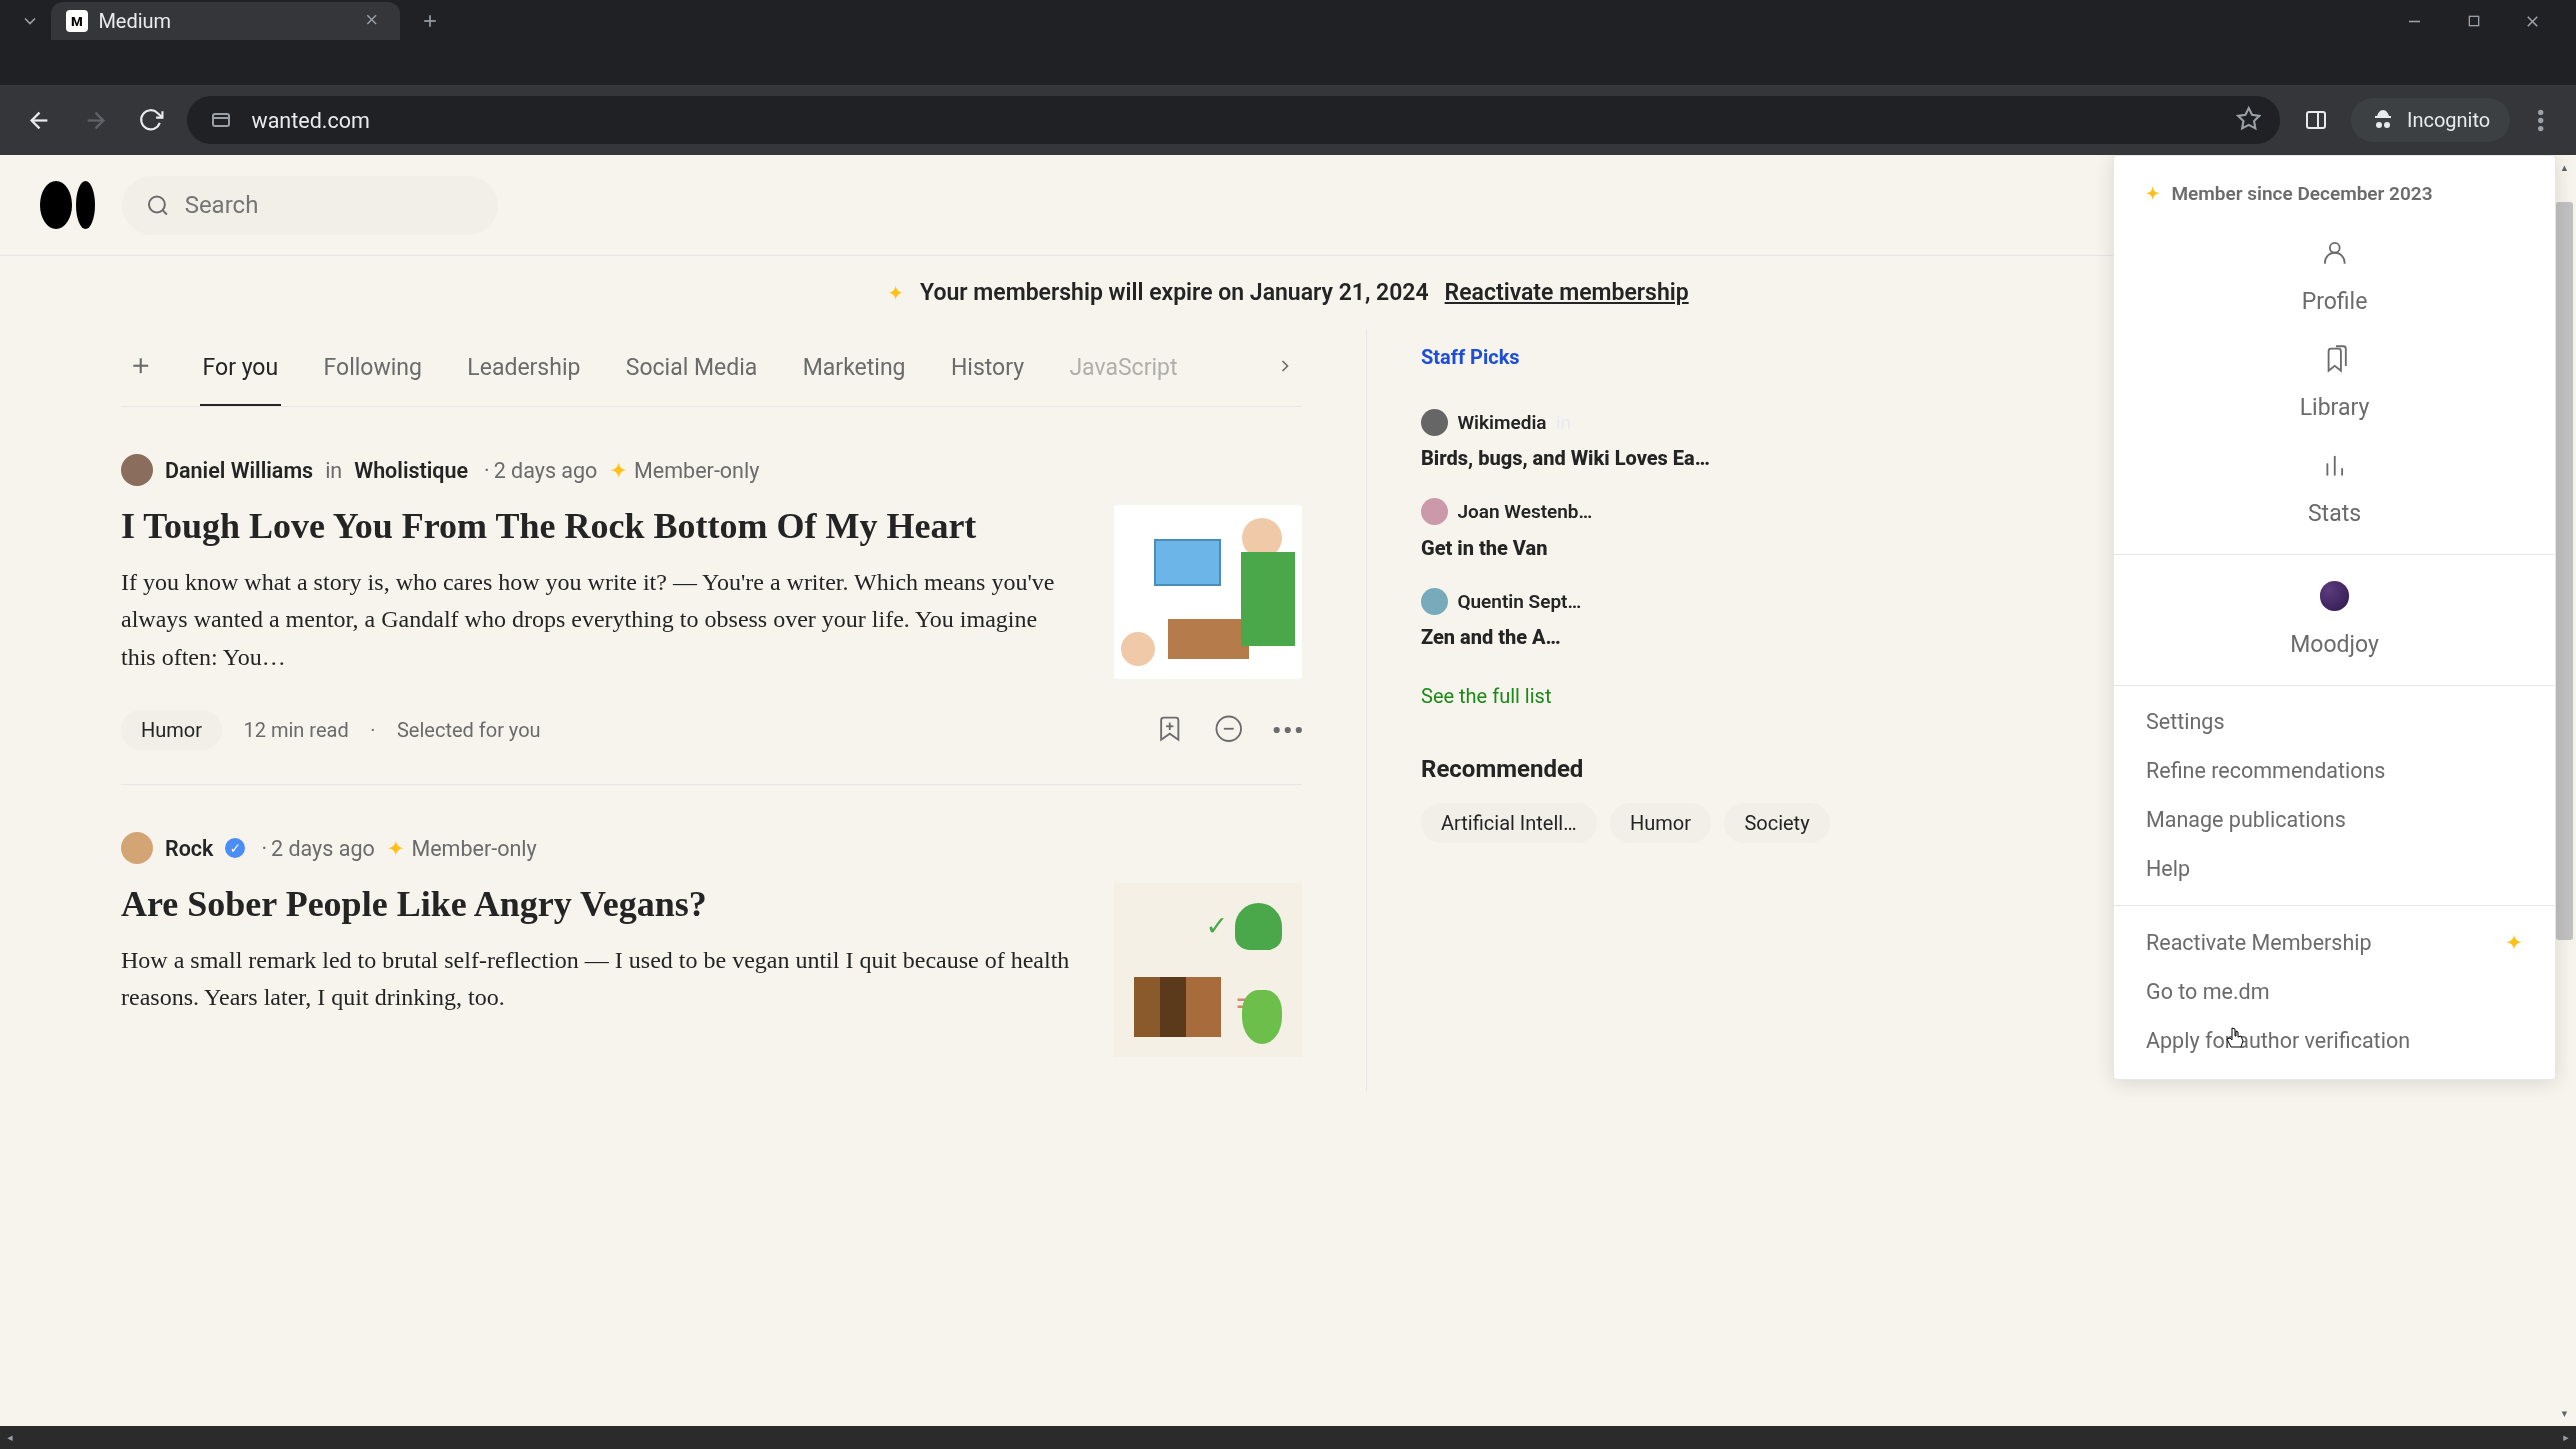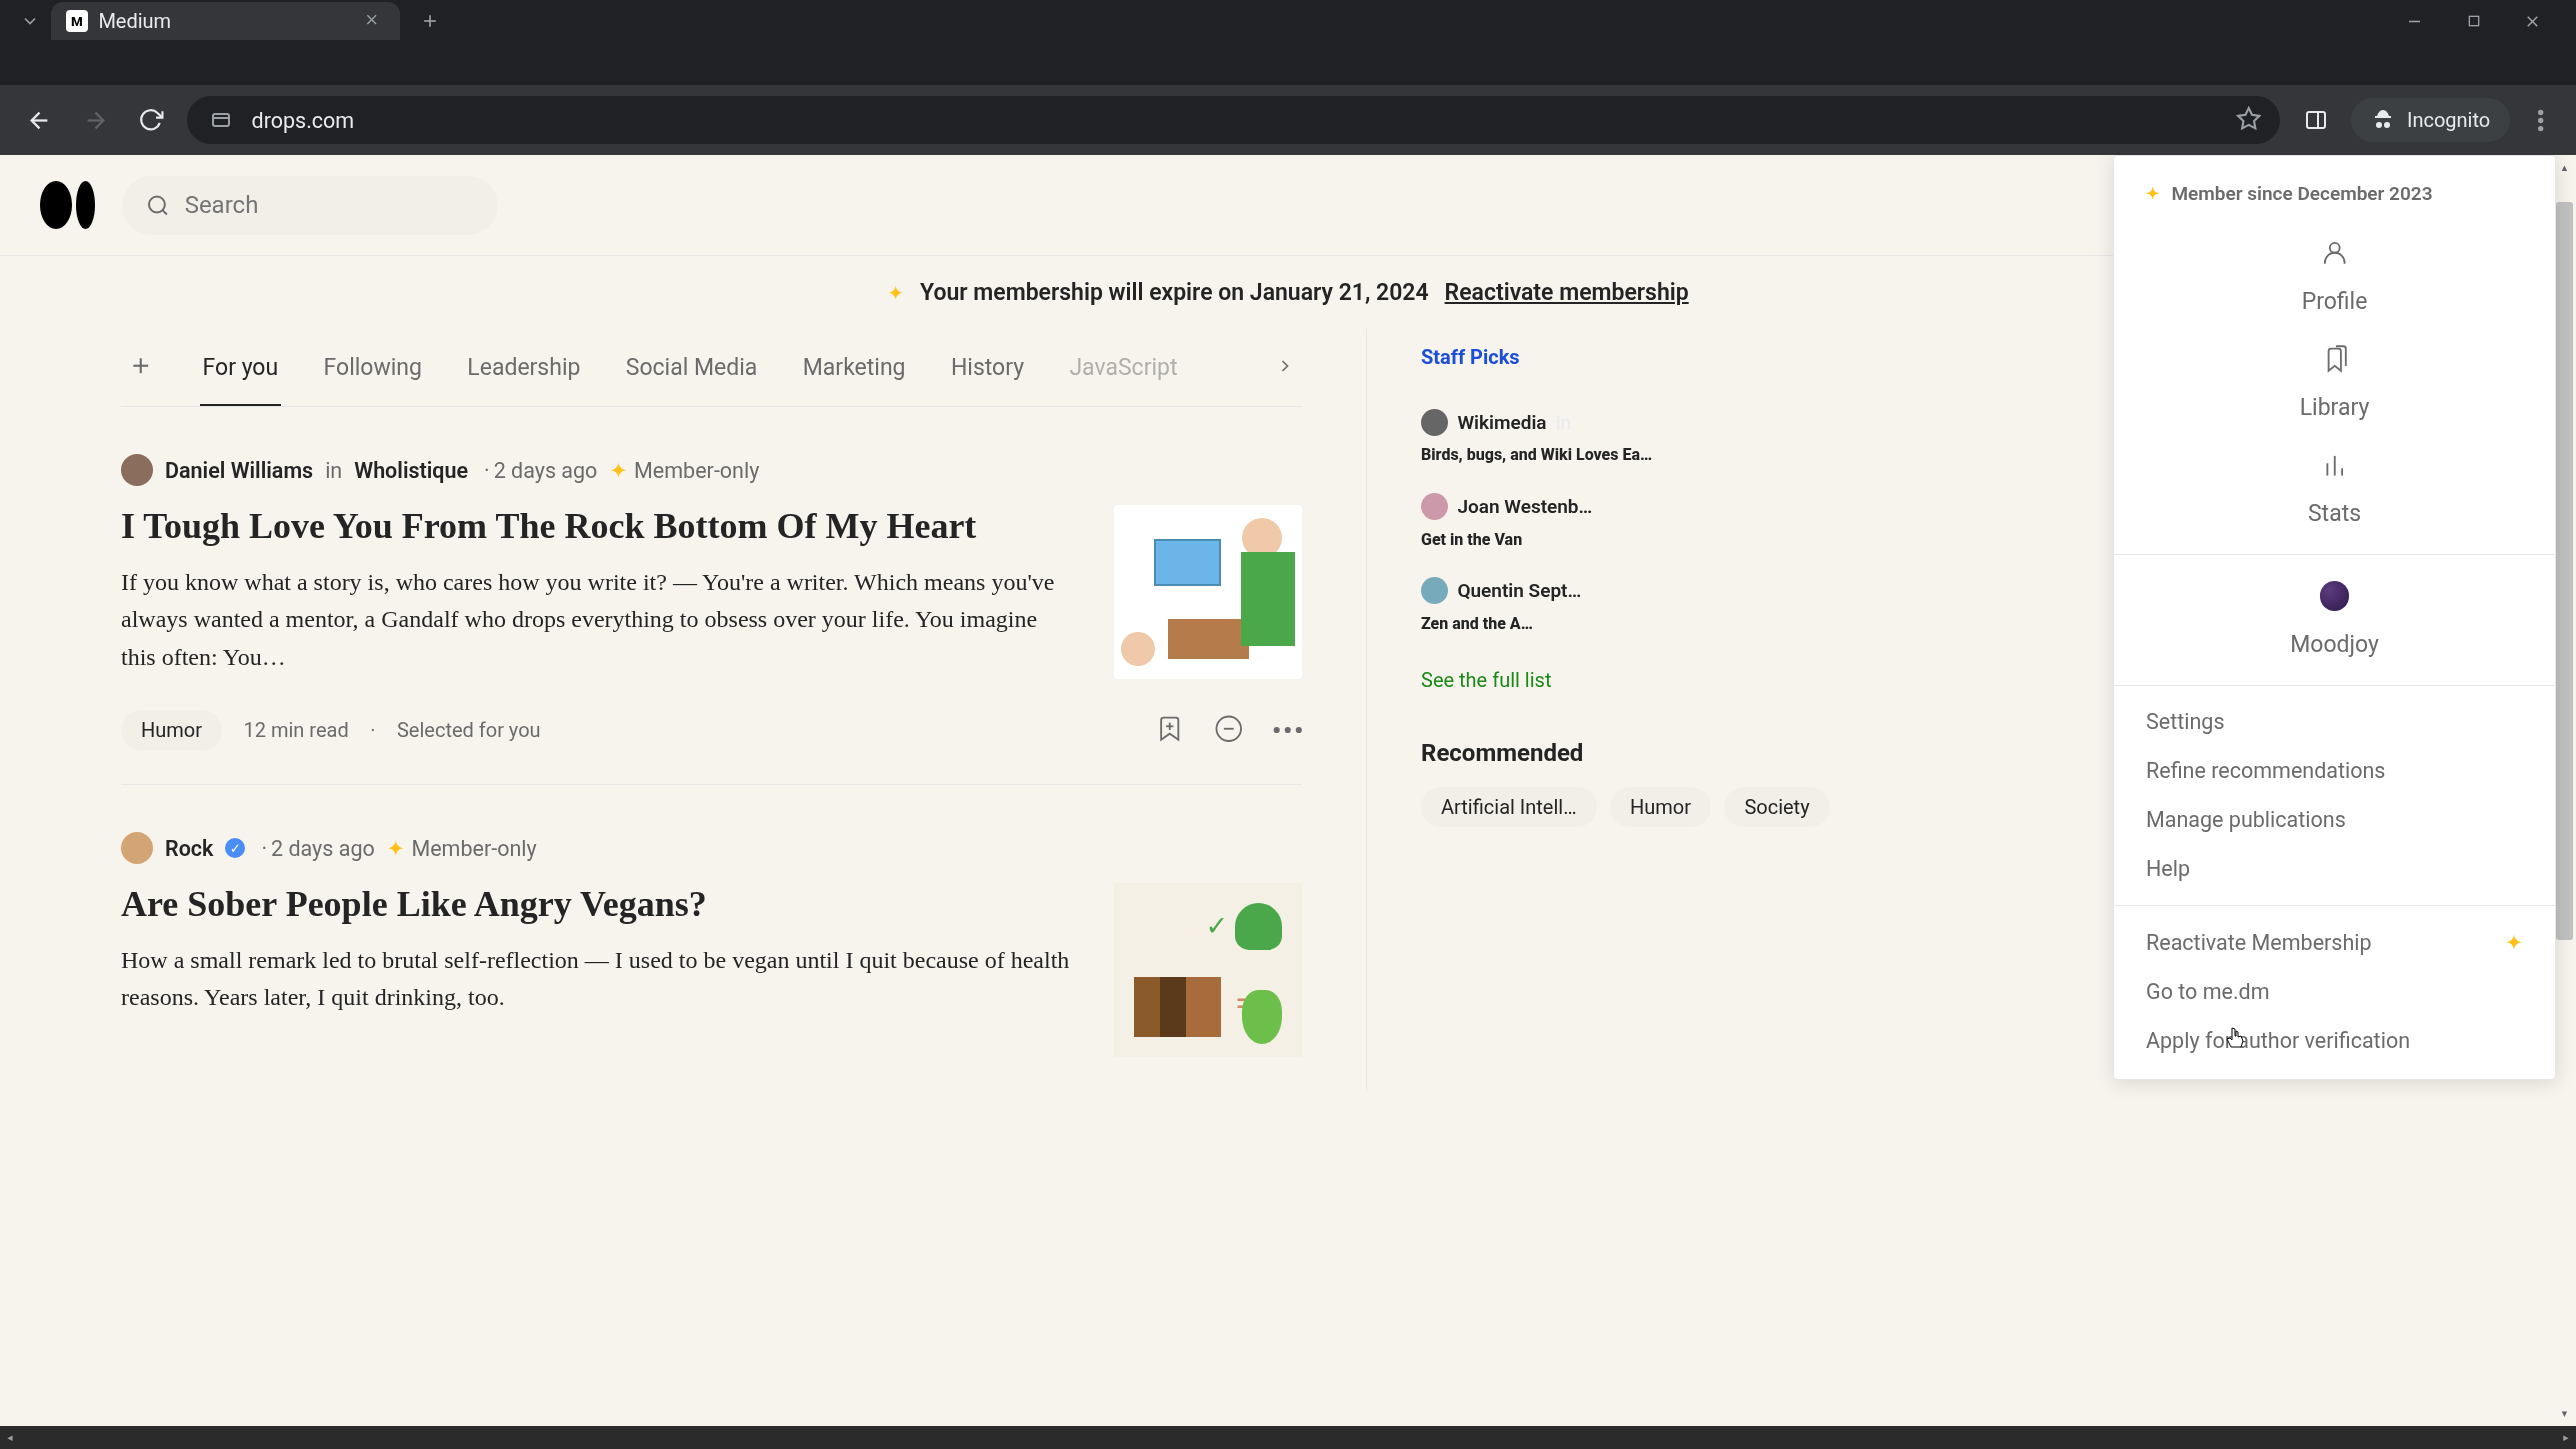--- a/index.html
+++ b/index.html
@@ -79,21 +79,21 @@
   .footer-actions { margin-left:auto; display:flex; align-items:center; gap:29.5px; color:#6b6b6b; }
   .footer-actions .act { cursor:pointer; }
   
   .verified-badge { width:20px; height:20px; background:#4a8df6; border-radius:50%; display:inline-flex; align-items:center; justify-content:center; color:#fff; font-size:13.4px; }
   
   .staff-title { font-size:20px; font-weight:700; color:#1d4ed8; margin-bottom:40px; }
   .staff-item { margin-bottom:27px; }
   .staff-meta { display:flex; align-items:center; gap:9.4px; font-size:19px; margin-bottom:9.4px; }
   .staff-meta .sa { width:27px; height:27px; border-radius:50%; background:#666; }
   .staff-meta .name { color:#242424; font-weight:600; }
-  .staff-item .st { font-size:16px; font-weight:800; color:#242424; cursor:pointer; line-height:1.3; }
+  .staff-item .st { font-size:20px; font-weight:800; color:#242424; cursor:pointer; line-height:1.3; }
   .see-full { color:#1a8917; font-size:20px; cursor:pointer; margin-top:6.7px; display:inline-block; }
   
   .rec-title { font-size:24px; font-weight:700; color:#242424; margin:47px 0 20px; }
   .rec-chips { display:flex; flex-wrap:wrap; gap:13.4px; }
   
   
   .user-menu { position:absolute; top:0; right:20px; width:443px; background:#fff; border:0.7px solid #e6e6e6; box-shadow: 0 2.7px 20px rgba(0,0,0,0.12); border-radius:4px; padding: 19px 0 13.4px; z-index:50; }
   .menu-member-since { display:flex; align-items:center; gap:12px; padding: 6.7px 32px 19px; font-size:19px; color:#6b6b6b; font-weight:600; }
   .menu-member-since .gold { color:#ffc017; font-size:16px; }
   .menu-item { display:flex; align-items:center; gap:20px; padding: 14.8px 32px; font-size:23px; color:#6b6b6b; cursor:pointer;flex-direction:column; }
@@ -198,21 +198,21 @@
         <path d="M20.49 15a9 9 0 1 1-2.12-9.36L23 10"></path>
       </svg>
     </div>
   <div class="addr-bar">
     <div class="site-info">
         <svg width="24" height="24" viewBox="0 0 24 24" fill="none" stroke="currentColor" stroke-width="2">
           <rect x="4" y="6" width="16" height="12" rx="2"></rect>
           <line x1="4" y1="10" x2="20" y2="10"></line>
         </svg>
       </div>
-    <span class="url">drops.com</span>
+    <span class="url">wanted.com</span>
     <div class="addr-star"><svg width="25.5" height="25.5" viewBox="0 0 24 24" fill="none" stroke="#9aa0a6" stroke-width="2">
           <polygon points="12 2 15.09 8.26 22 9.27 17 14.14 18.18 21.02 12 17.77 5.82 21.02 7 14.14 2 9.27 8.91 8.26 12 2"></polygon>
         </svg></div>
   </div>
   <div class="toolbar-right">
     <div class="nav-btn">
         <svg width="24" height="24" viewBox="0 0 24 24" fill="none" stroke="#e8eaed" stroke-width="2">
           <rect x="3" y="4" width="18" height="16" rx="2"></rect>
           <line x1="14" y1="4" x2="14" y2="20"></line>
         </svg>

